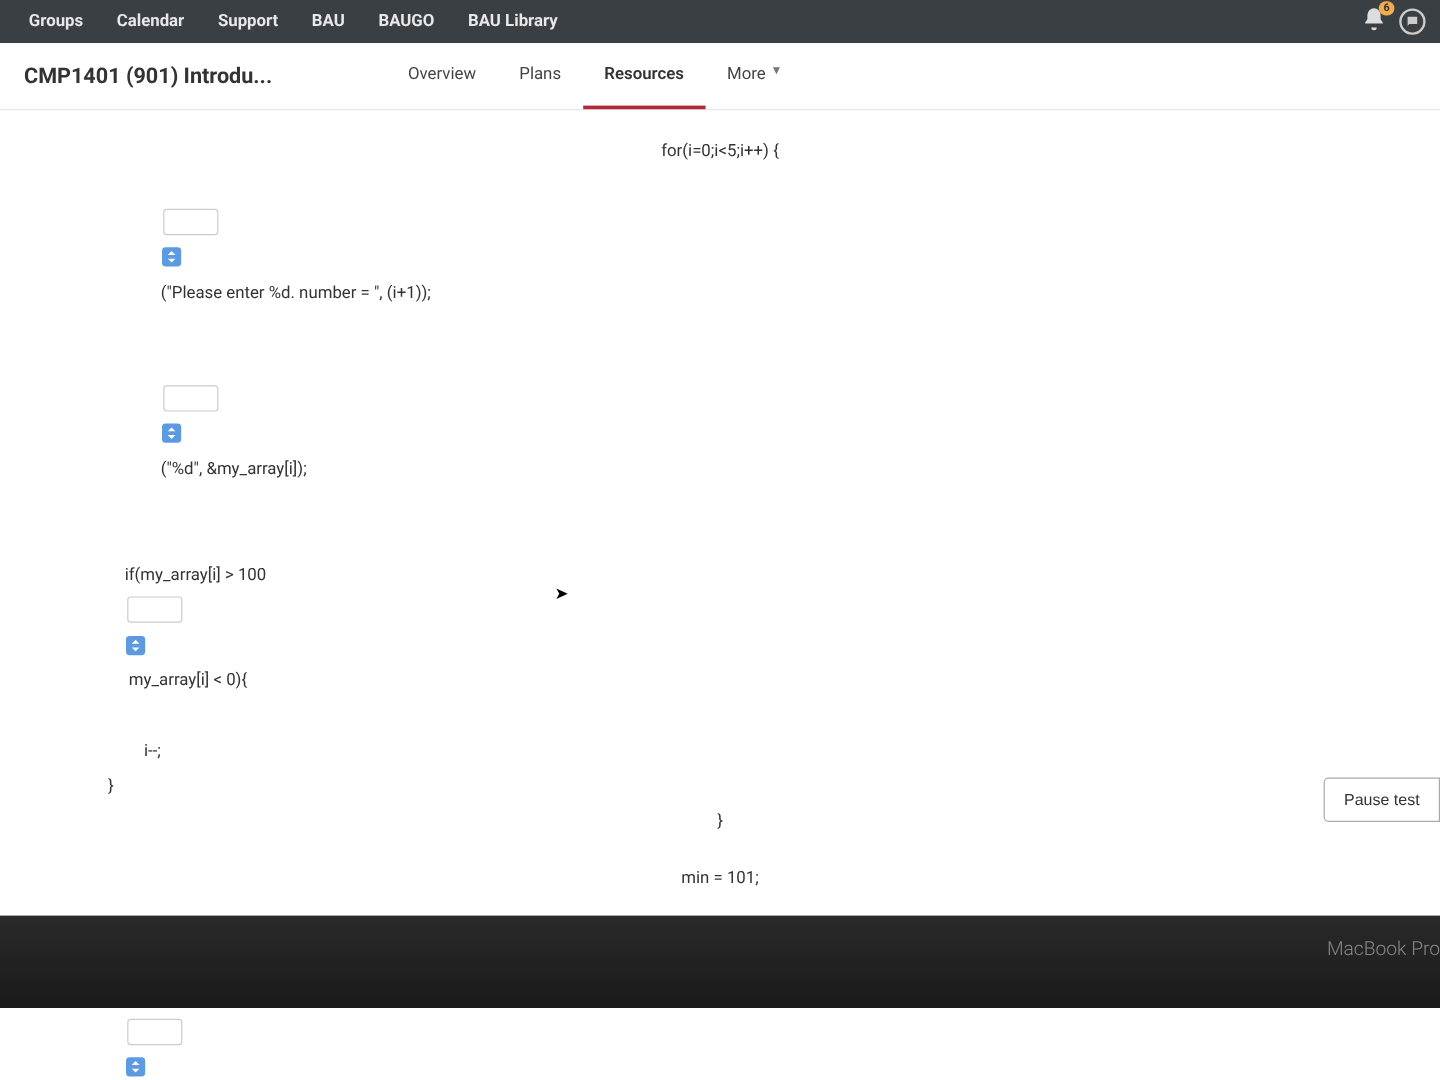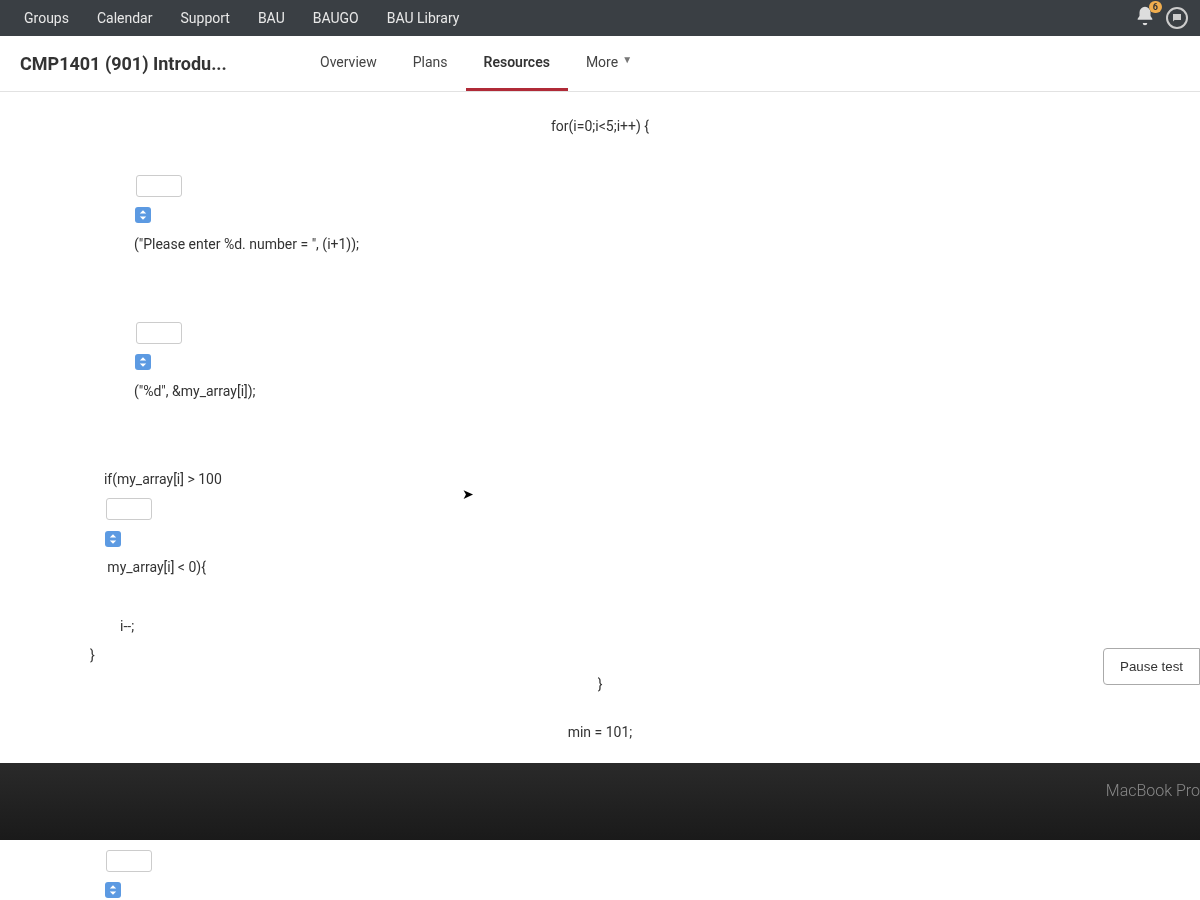--- a/index.html
+++ b/index.html
@@ -23,21 +23,21 @@
     }
     .top-nav-left {
       display: flex;
       gap: 4px;
     }
     .top-nav-item {
       color: #e8e8e8;
       font-size: 14px;
       padding: 8px 12px;
       cursor: pointer;
-      font-weight: 400;
+      font-weight: 700;
     }
     .top-nav-right {
       display: flex;
       align-items: center;
       gap: 10px;
     }
     .bell-wrap { position: relative; }
     .bell-icon {
       width: 22px; height: 22px; fill: #ddd;
     }
@@ -61,21 +61,21 @@
     }
     .chat-icon svg { fill: #ccc; width: 12px; height: 12px; }
 
     .sub-header {
       background: #fff;
       display: flex;
       align-items: center;
       padding: 0 14px;
       height: 56px;
       border-bottom: 1px solid #e2e2e2;
-      gap: 2px;
+      gap: 22px;
     }
     .course-title {
       font-size: 18px;
       font-weight: 700;
       color: #333;
       margin-left: 6px;
       flex: 0 0 280px;
     }
     .tabs {
       display: flex;

